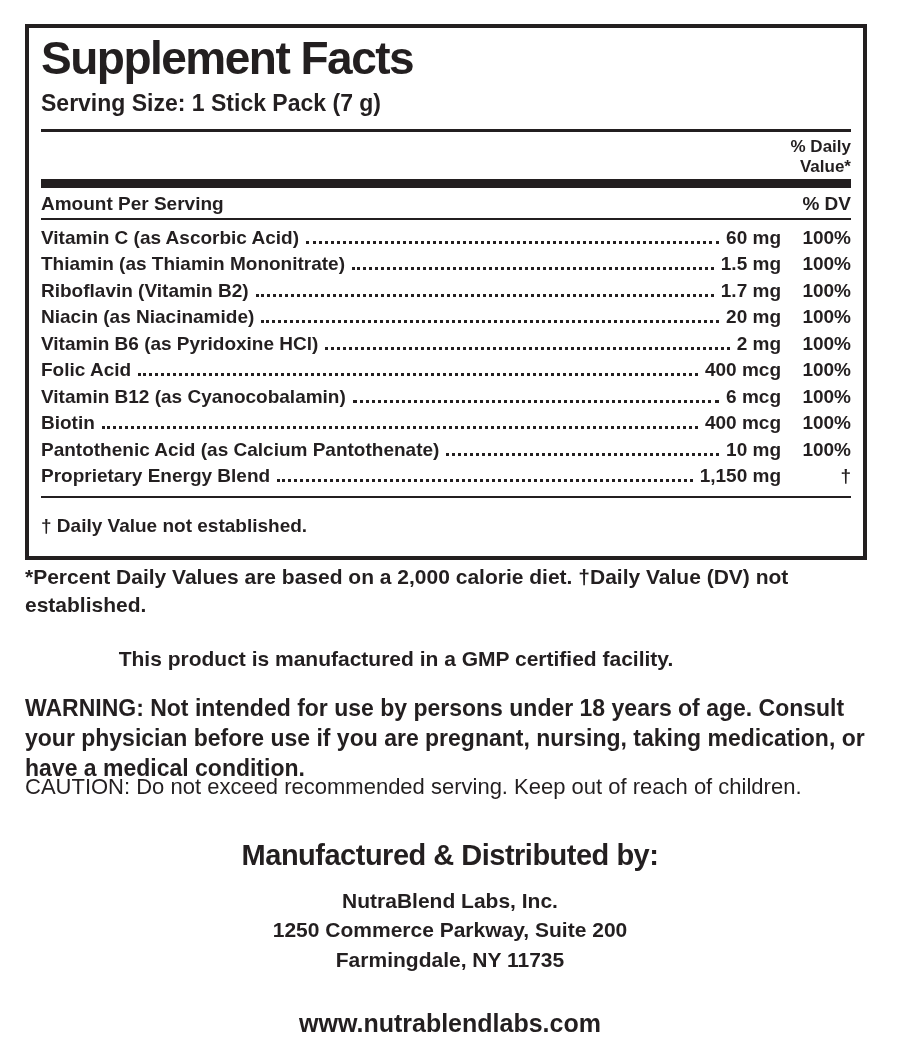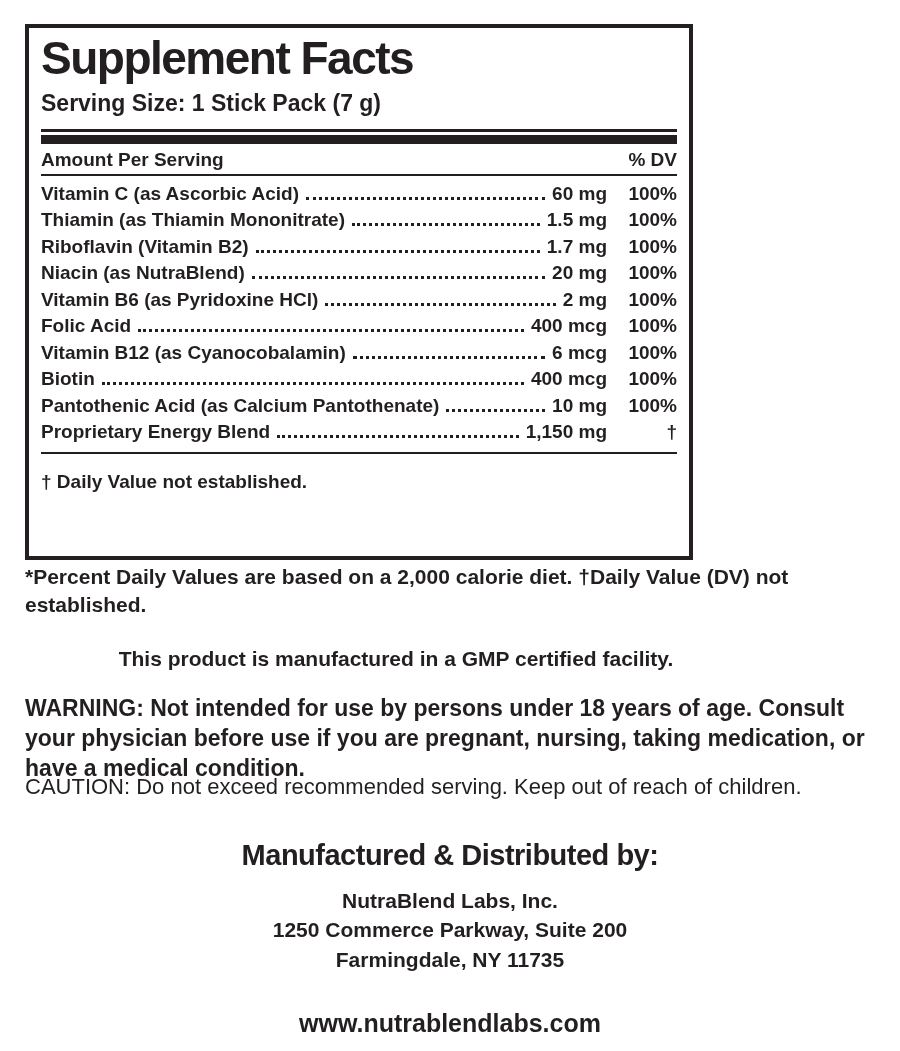--- a/index.html
+++ b/index.html
@@ -3,21 +3,21 @@
 <meta charset="utf-8">
 <style>
   html,body{margin:0;padding:0;}
   body{
     width:900px;height:1051px;position:relative;background:#ffffff;
     font-family:"Liberation Sans", sans-serif;color:#231f20;
     -webkit-font-smoothing:antialiased;
   }
   
   .facts-panel{
-    position:absolute;left:25px;top:24px;width:668px;height:536px;
+    position:absolute;left:25px;top:24px;width:842px;height:536px;
     border:4px solid #231f20;box-sizing:border-box;padding:4px 12px 0 12px;
     background:#fff;overflow:hidden;
   }
   .facts-title{
     font-size:46px;font-weight:bold;letter-spacing:-1.5px;line-height:1.05;
     margin:2px 0 0 0;
   }
   .serving-line{font-size:23px;font-weight:bold;margin-top:8px;}
   .rule-thin{height:3px;background:#231f20;margin-top:12px;}
   .dv-header{
@@ -75,20 +75,24 @@
     font-size:25px;font-weight:bold;
   }
 </style>
 </head>
 <body>
 
 <div class="facts-panel">
   <div class="facts-title">Supplement Facts</div>
   <div class="serving-line">Serving Size: 1 Stick Pack (7 g)</div>
   <div class="rule-thin"></div>
+  <div class="dv-header">
+    <div>% Daily</div>
+    <div>Value*</div>
+  </div>
   <div class="rule-thick"></div>
   <div class="amount-header-row">
     <span>Amount Per Serving</span>
     <span>% DV</span>
   </div>
 
   <div class="rows-wrap">
 
       <div class="ing-row">
         <span class="ing-name">Vitamin C (as Ascorbic Acid)</span>
@@ -105,21 +109,21 @@
       </div>
 
       <div class="ing-row">
         <span class="ing-name">Riboflavin (Vitamin B2)</span>
         <span class="leader"></span>
         <span class="ing-amount">1.7 mg</span>
         <span class="ing-dv">100%</span>
       </div>
 
       <div class="ing-row">
-        <span class="ing-name">Niacin (as NutraBlend)</span>
+        <span class="ing-name">Niacin (as Niacinamide)</span>
         <span class="leader"></span>
         <span class="ing-amount">20 mg</span>
         <span class="ing-dv">100%</span>
       </div>
 
       <div class="ing-row">
         <span class="ing-name">Vitamin B6 (as Pyridoxine HCl)</span>
         <span class="leader"></span>
         <span class="ing-amount">2 mg</span>
         <span class="ing-dv">100%</span>

